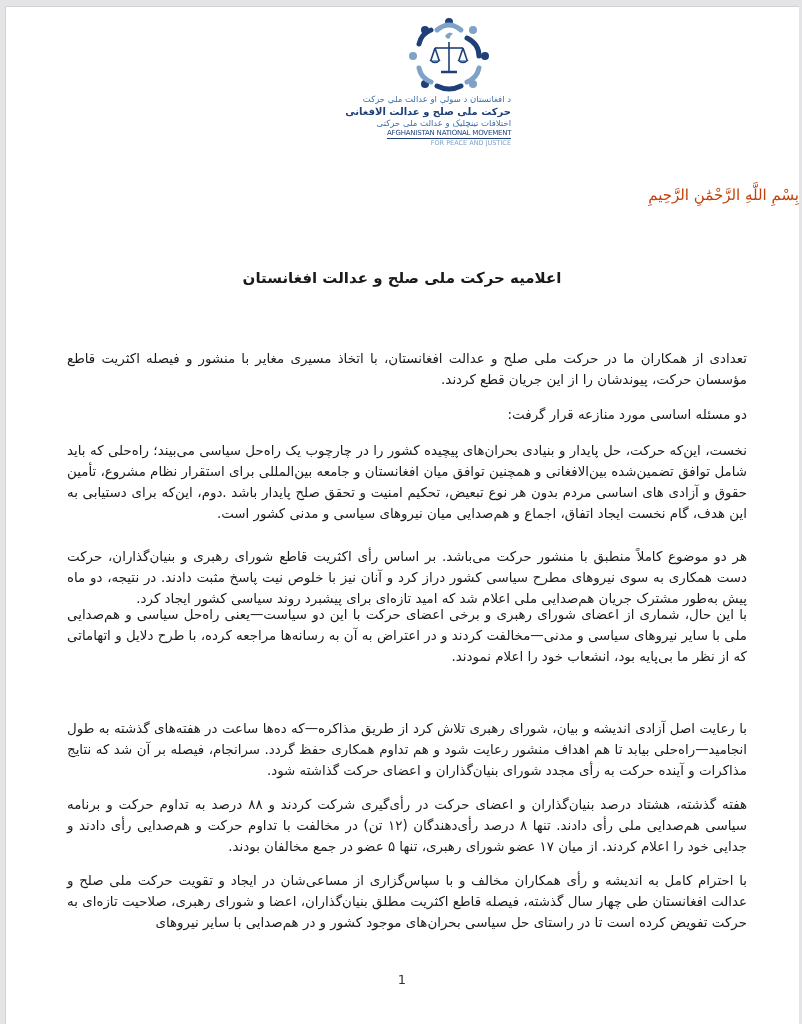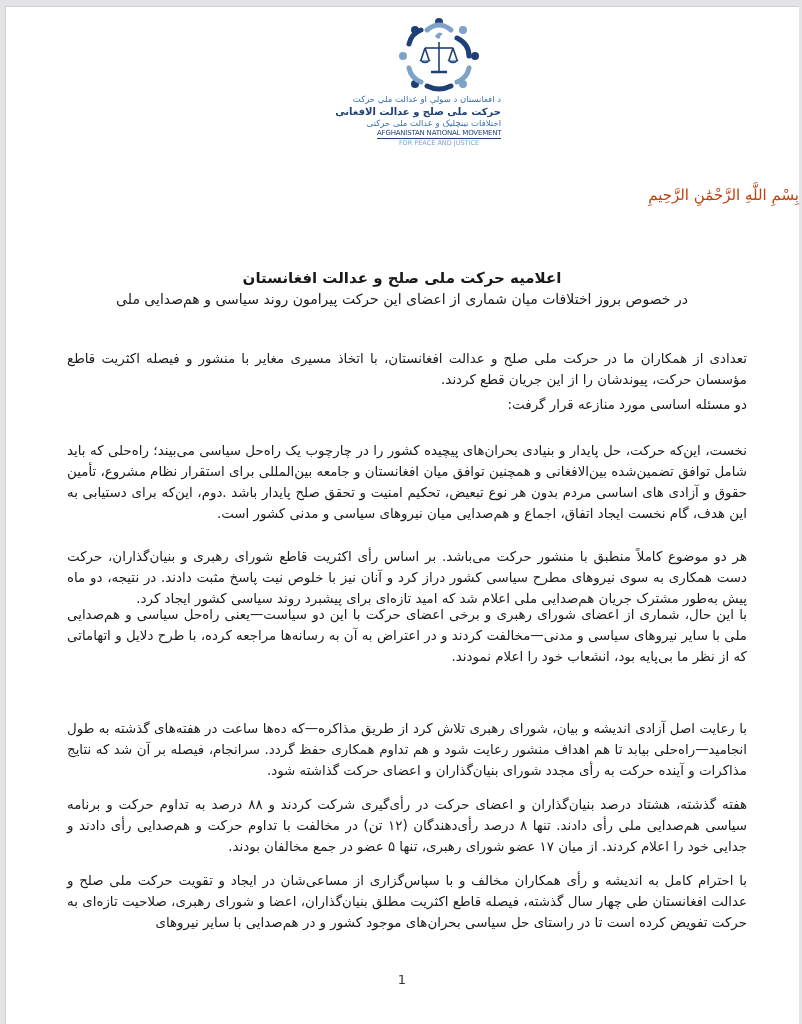--- a/index.html
+++ b/index.html
@@ -7,22 +7,22 @@
     width: 802px; height: 1024px; overflow: hidden;
     background: #e4e4e6;
     font-family: "DejaVu Sans", sans-serif;
   }
   .page {
     position: absolute; left: 5px; top: 6px; width: 794px; height: 1018px;
     background: #ffffff;
     box-shadow: inset 1px 1px 0 #d2d2d6;
   }
   .logo {
-    position: absolute; left: 372px; top: 10px; width: 124px; height: 138px;
-    text-align: center;
+    position: absolute; left: 382px; top: 10px; width: 124px; height: 138px;
+    text-align: right;
   }
   .logo svg { display: block; margin: 0 auto; }
   .logo .l1 { font-size: 8.5px; color: #3b6fa8; line-height: 11px; direction: rtl; white-space: nowrap; }
   .logo .l2 { font-size: 10px; color: #1f3f77; font-weight: bold; line-height: 13px; direction: rtl; white-space: nowrap; }
   .logo .l3 { font-size: 8.5px; color: #3b6fa8; line-height: 11px; direction: rtl; white-space: nowrap; }
   .logo .l4 { font-size: 7px; color: #1f3f77; font-weight: normal; line-height: 9px; border-bottom: 1px solid #1f3f77; white-space: nowrap; letter-spacing: -0.2px; }
   .logo .l5 { font-size: 6.5px; color: #7fa2c9; line-height: 9px; white-space: nowrap; }
 
   .bismillah {
     position: absolute; left: 0; right: 0; top: 180px;
@@ -90,25 +90,24 @@
     <div class="l2">حرکت ملی صلح و عدالت الافغانی</div>
     <div class="l3">اختلافات تینچلیک و عدالت ملی حرکتی</div>
     <div class="l4">AFGHANISTAN NATIONAL MOVEMENT</div>
     <div class="l5">FOR PEACE AND JUSTICE</div>
   </div>
 
   <div class="bismillah">بِسْمِ اللَّهِ الرَّحْمَٰنِ الرَّحِيمِ</div>
 
   <div class="header">
     <div class="title">اعلامیه حرکت ملی صلح و عدالت افغانستان</div>
-    <div class="subtitle">در خصوص بروز اختلافات میان شماری از اعضای این حرکت پیرامون روند سیاسی و هم‌صدایی ملی</div>
   </div>
 
   <div class="body-text" style="top:342px">تعدادی از همکاران ما در حرکت ملی صلح و عدالت افغانستان، با اتخاذ مسیری مغایر با منشور و فیصله اکثریت قاطع مؤسسان حرکت، پیوندشان را از این جریان قطع کردند.</div>
-  <div class="body-text" style="top:388px">دو مسئله اساسی مورد منازعه قرار گرفت:</div>
+  <div class="body-text" style="top:398px">دو مسئله اساسی مورد منازعه قرار گرفت:</div>
   <div class="body-text" style="top:434px">نخست، این‌که حرکت، حل پایدار و بنیادی بحران‌های پیچیده کشور را در چارچوب یک راه‌حل سیاسی می‌بیند؛ راه‌حلی که باید شامل توافق تضمین‌شده بین‌الافغانی و همچنین توافق میان افغانستان و جامعه بین‌المللی برای استقرار نظام مشروع، تأمین حقوق و آزادی های اساسی مردم بدون هر نوع تبعیض، تحکیم امنیت و تحقق صلح پایدار باشد .دوم، این‌که برای دستیابی به این هدف، گام نخست ایجاد اتفاق، اجماع و هم‌صدایی میان نیروهای سیاسی و مدنی کشور است.</div>
   <div class="body-text" style="top:540px">هر دو موضوع کاملاً منطبق با منشور حرکت می‌باشد. بر اساس رأی اکثریت قاطع شورای رهبری و بنیان‌گذاران، حرکت دست همکاری به سوی نیروهای مطرح سیاسی کشور دراز کرد و آنان نیز با خلوص نیت پاسخ مثبت دادند. در نتیجه، دو ماه پیش به‌طور مشترک جریان هم‌صدایی ملی اعلام شد که امید تازه‌ای برای پیشبرد روند سیاسی کشور ایجاد کرد.</div>
   <div class="body-text" style="top:598px">با این حال، شماری از اعضای شورای رهبری و برخی اعضای حرکت با این دو سیاست—یعنی راه‌حل سیاسی و هم‌صدایی ملی با سایر نیروهای سیاسی و مدنی—مخالفت کردند و در اعتراض به آن به رسانه‌ها مراجعه کرده، با طرح دلایل و اتهاماتی که از نظر ما بی‌پایه بود، انشعاب خود را اعلام نمودند.</div>
   <div class="body-text" style="top:712px">با رعایت اصل آزادی اندیشه و بیان، شورای رهبری تلاش کرد از طریق مذاکره—که ده‌ها ساعت در هفته‌های گذشته به طول انجامید—راه‌حلی بیابد تا هم اهداف منشور رعایت شود و هم تداوم همکاری حفظ گردد. سرانجام، فیصله بر آن شد که نتایج مذاکرات و آینده حرکت به رأی مجدد شورای بنیان‌گذاران و اعضای حرکت گذاشته شود.</div>
   <div class="body-text" style="top:788px">هفته گذشته، هشتاد درصد بنیان‌گذاران و اعضای حرکت در رأی‌گیری شرکت کردند و ۸۸ درصد به تداوم حرکت و برنامه سیاسی هم‌صدایی ملی رأی دادند. تنها ۸ درصد رأی‌دهندگان (۱۲ تن) در مخالفت با تداوم حرکت و هم‌صدایی رأی دادند و جدایی خود را اعلام کردند. از میان ۱۷ عضو شورای رهبری، تنها ۵ عضو در جمع مخالفان بودند.</div>
   <div class="body-text" style="top:864px">با احترام کامل به اندیشه و رأی همکاران مخالف و با سپاس‌گزاری از مساعی‌شان در ایجاد و تقویت حرکت ملی صلح و عدالت افغانستان طی چهار سال گذشته، فیصله قاطع اکثریت مطلق بنیان‌گذاران، اعضا و شورای رهبری، صلاحیت تازه‌ای به حرکت تفویض کرده است تا در راستای حل سیاسی بحران‌های موجود کشور و در هم‌صدایی با سایر نیروهای</div>
 
   <div class="page-number">1</div>
 </div>
 

